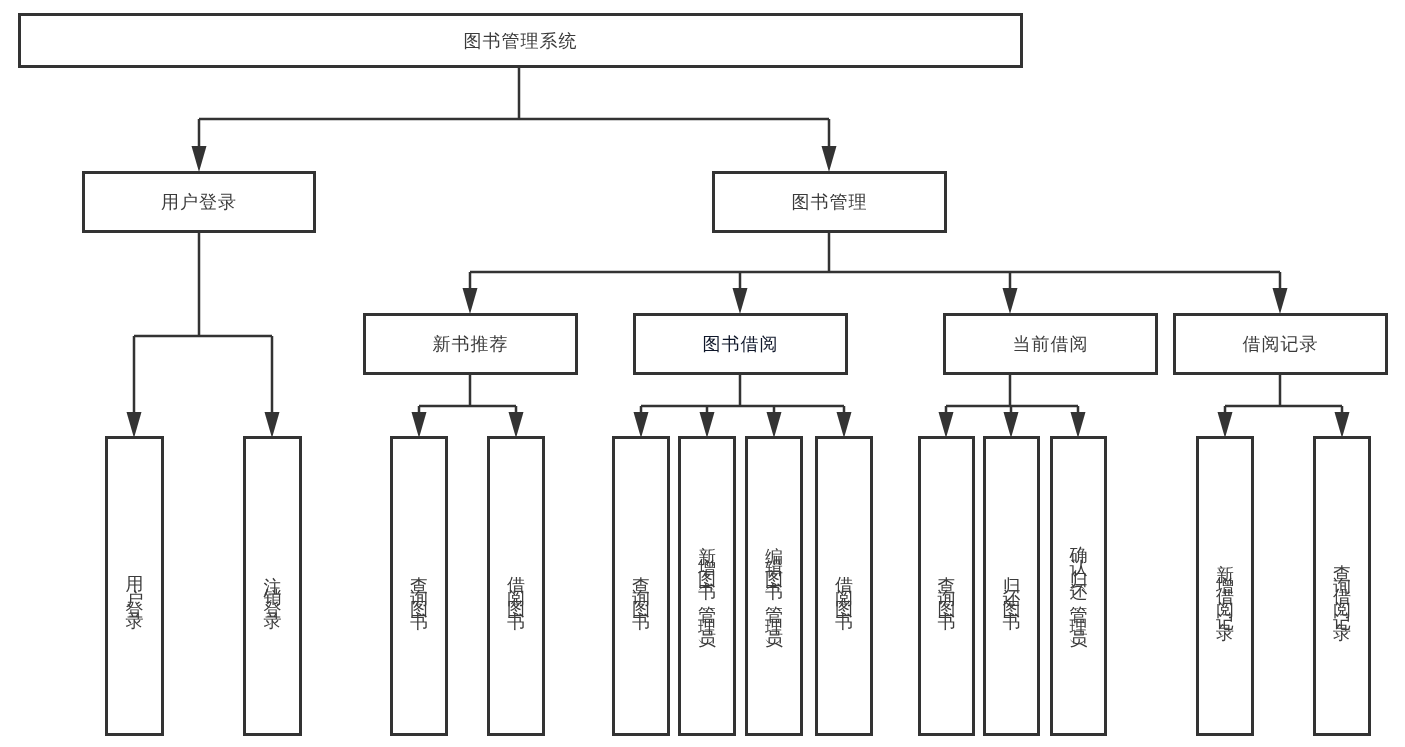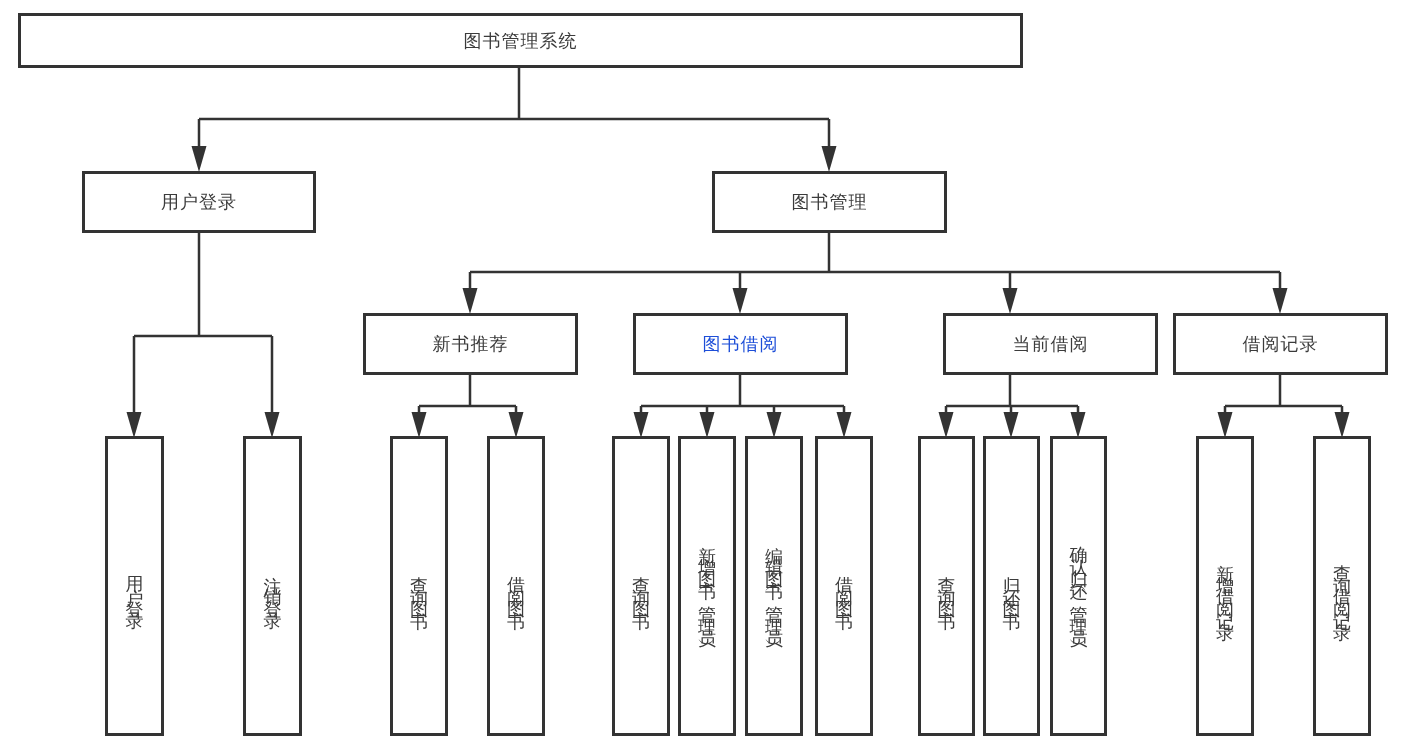--- a/index.html
+++ b/index.html
@@ -89,21 +89,21 @@
   <div class="node hnode" style="left: 82px; top: 171px; width: 234px; height: 62px; border-color: rgb(51, 51, 51); color: rgb(59, 59, 59);">
     <span>用户登录</span>
   </div>
   <div class="node hnode" style="left: 363px; top: 313px; width: 215px; height: 62px; border-color: rgb(51, 51, 51); color: rgb(59, 59, 59);">
     <span>新书推荐</span>
   </div>
 
   <div class="node hnode" style="left: 712px; top: 171px; width: 235px; height: 62px; border-color: rgb(51, 51, 51); color: rgb(59, 59, 59);">
     <span>图书管理</span>
   </div>
-  <div class="node hnode" style="left: 633px; top: 313px; width: 215px; height: 62px; border-color: rgb(51, 51, 51); color: #1d4ed8; text-align: right;">
+  <div class="node hnode" style="left: 633px; top: 313px; width: 215px; height: 62px; border-color: rgb(51, 51, 51); color: #0f172a; text-align: right;">
     <span>图书借阅</span>
   </div>
   <div class="node hnode" style="left: 903px; top: 313px; width: 215px; height: 62px; border-color: rgb(51, 51, 51); color: rgb(59, 59, 59); margin-left: 40px;">
     <span>当前借阅</span>
   </div>
   <div class="node hnode" style="left: 1173px; top: 313px; width: 215px; height: 62px; border-color: rgb(51, 51, 51); color: rgb(59, 59, 59);">
     <span>借阅记录</span>
   </div>
 
   <div class="node vnode" style="left: 105px; top: 436px; width: 59px; height: 300px; border-color: rgb(51, 51, 51); color: rgb(59, 59, 59);">

